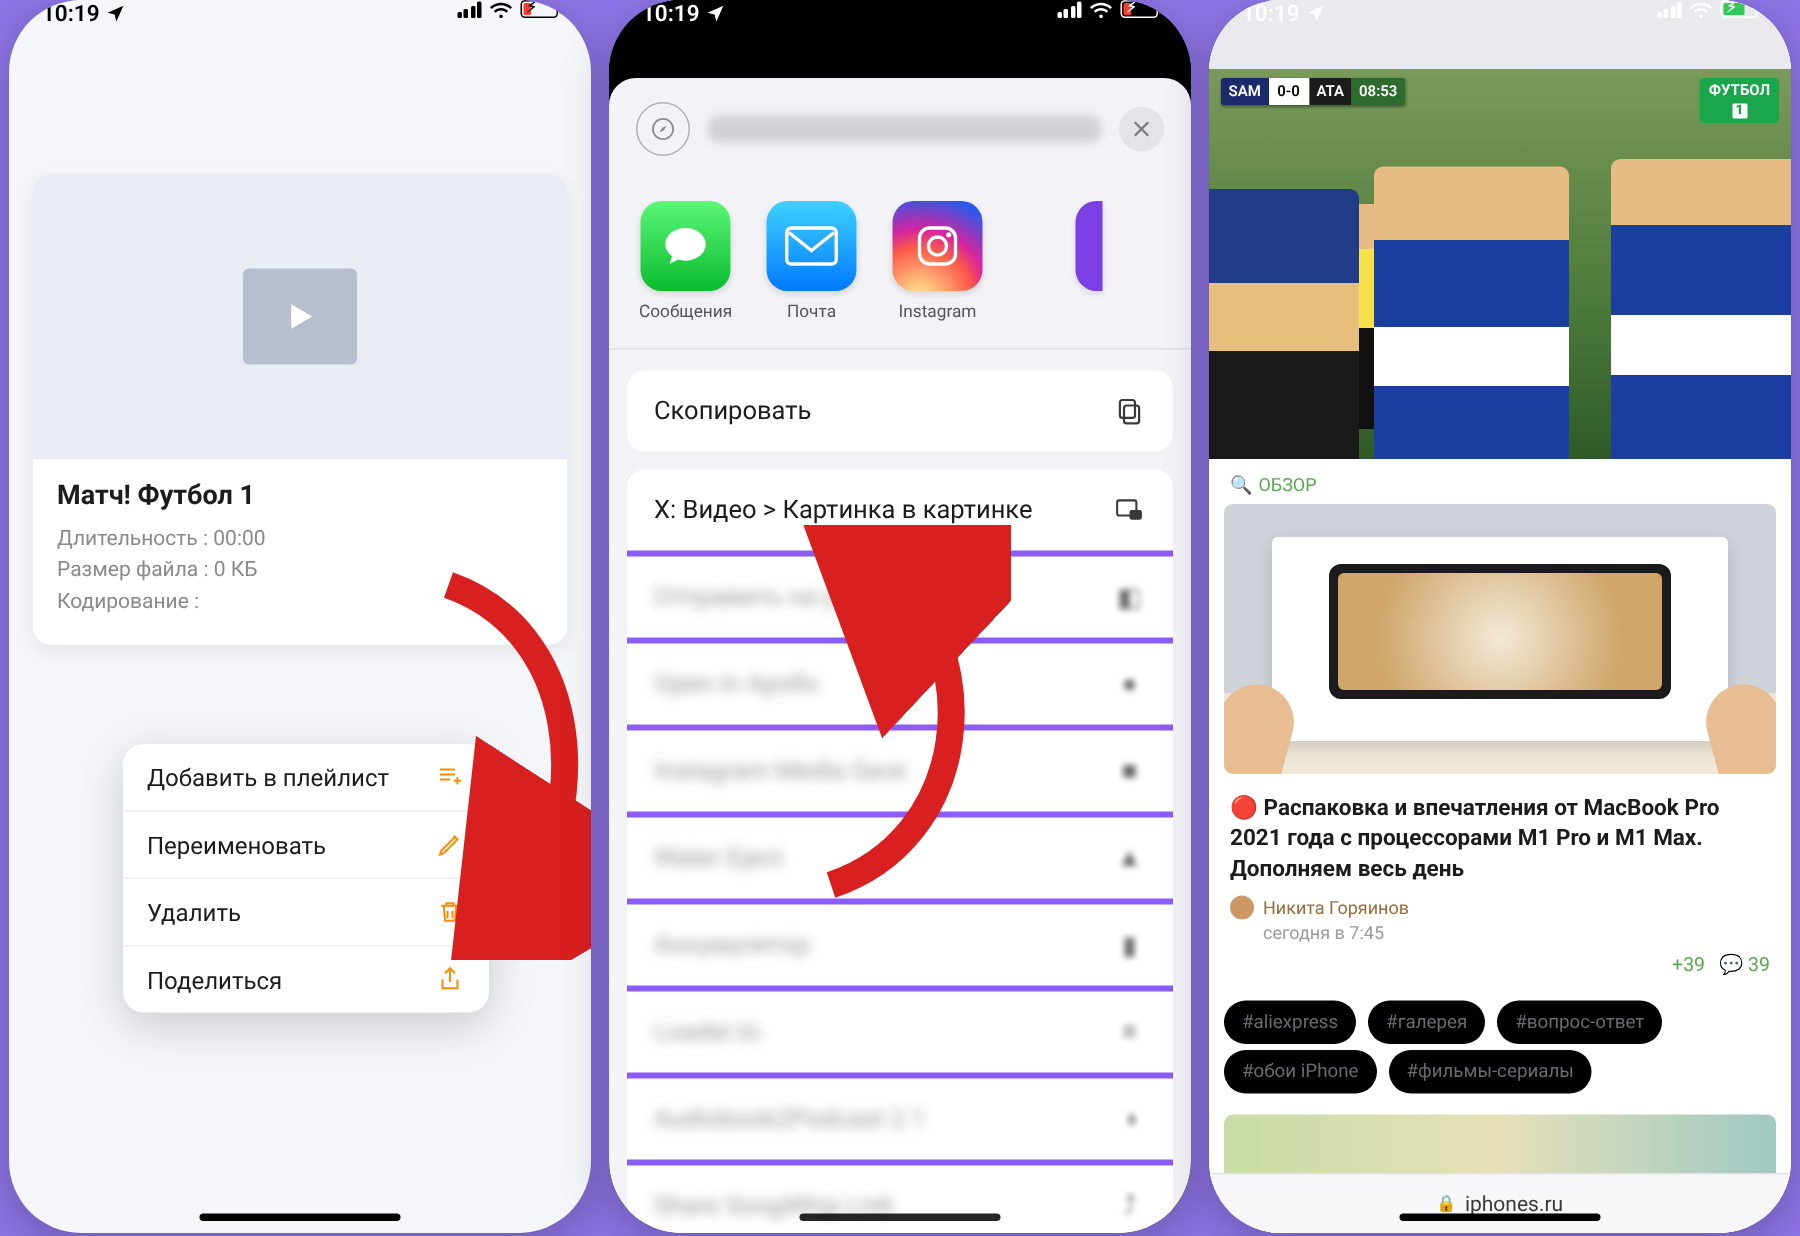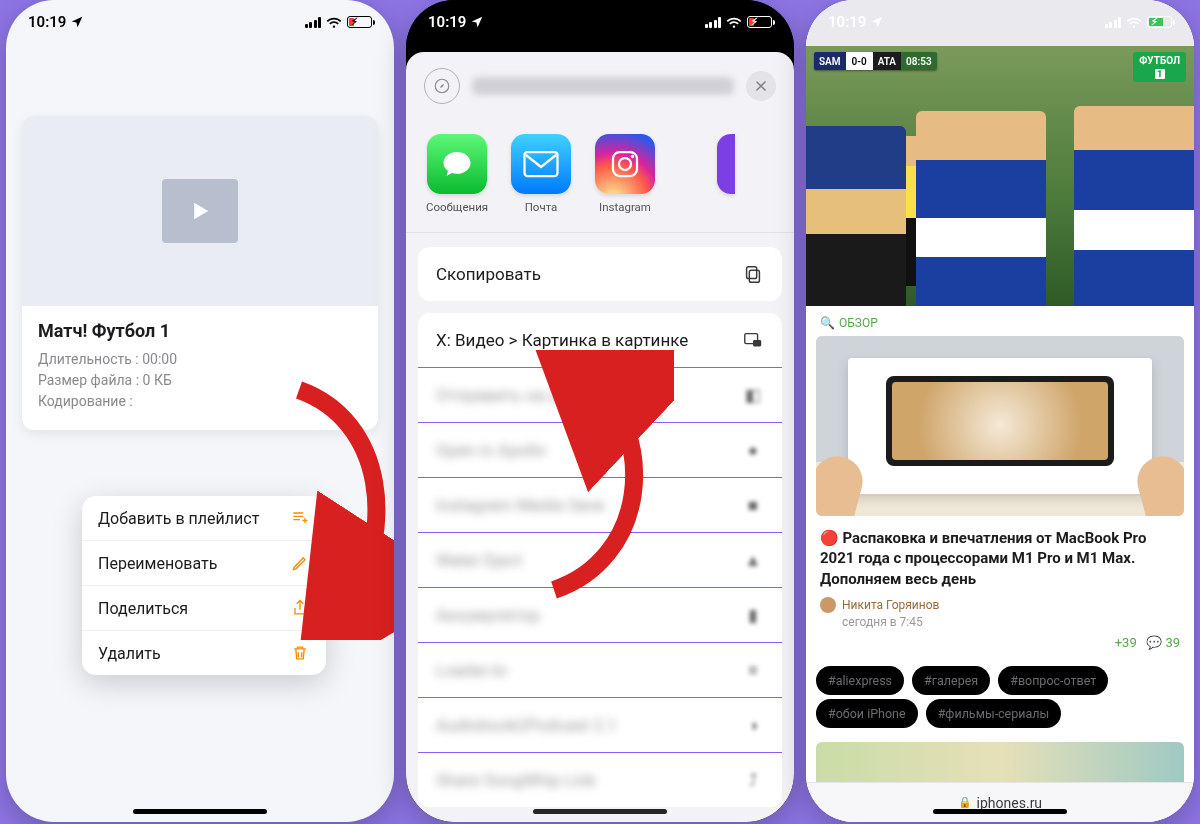--- a/index.html
+++ b/index.html
@@ -19,21 +19,21 @@
     height: 822px;
     border-radius: 48px;
     overflow: hidden;
     box-shadow: 0 8px 30px rgba(0,0,0,.25);
   }
   .phone.white { background:#f5f6fa; }
   .phone.black { background:#000; }
   .status-bar {
     height: 44px;
     display:flex;
-    align-items:center;
+    align-items:flex-start;
     justify-content:space-between;
     padding: 0 22px;
     font-size:15px;
     font-weight:600;
   }
   .status-bar.dark { color:#000; }
   .status-bar.light { color:#fff; }
   .status-left { display:flex; align-items:center; gap:4px; }
   .status-right { display:flex; align-items:center; gap:5px; }
   .nav-icon { width:14px; height:14px; }
@@ -125,21 +125,21 @@
   .ic-airdrop { background:#fff; }
   .ic-messages { background: linear-gradient(180deg,#5cf777,#0bbb2e); }
   .ic-mail { background: linear-gradient(180deg,#3fd1ff,#007aff); }
   .ic-insta { background: radial-gradient(circle at 30% 110%,#fdf497 0%,#fd5949 45%,#d6249f 60%,#285AEB 90%);}
   .ic-extra { background:#7b3fe4; border-radius:14px 0 0 14px; width:18px; }
   .ss-actions { padding: 14px 12px 0; }
   .act-group { background:#fff; border-radius:12px; margin-bottom:12px; overflow:hidden;}
   .act-row {
     display:flex; align-items:center; justify-content:space-between;
     padding:16px 18px; font-size:17px; color:#1c1c1e;
-    border-bottom:1px solid #8b5cf6;
+    border-bottom:4px solid #8b5cf6;
   }
   .act-row:last-child { border-bottom:none;}
   .act-row.blur .lbl { filter:blur(4px); color:#999; }
   .act-row.blur .ico { filter:blur(2px); color:#666; }
   .act-row .ico { width:22px; height:22px; display:flex; align-items:center; justify-content:center; color:#3a3a3c; }
   
   .p3-inner { background:#fff; height:100%; display:flex; flex-direction:column;}
   .p3-video {
     height:260px; background:#1a5d2a; position:relative; overflow:hidden;
   }
@@ -258,29 +258,29 @@
             <path d="M4 6h12M4 10h12M4 14h8M18 12v6m-3-3h6"></path>
           </svg>
       </div>
       <div class="cm-item">
         <span>Переименовать</span>
         <svg class="cm-orange" viewBox="0 0 24 24">
             <path d="M4 20l3-1 11-11-2-2L5 17l-1 3zM15 5l2 2"></path>
           </svg>
       </div>
       <div class="cm-item">
+        <span>Удалить</span>
+        <svg class="cm-orange" viewBox="0 0 24 24">
+            <path d="M5 7h14M9 7V5h6v2M7 7l1 12h8l1-12M10 11v6M14 11v6"></path>
+          </svg>
+      </div>
+      <div class="cm-item">
         <span>Поделиться</span>
         <svg class="cm-orange" viewBox="0 0 24 24">
             <path d="M12 3v11M8 7l4-4 4 4M6 12v7h12v-7"></path>
-          </svg>
-      </div>
-      <div class="cm-item">
-        <span>Удалить</span>
-        <svg class="cm-orange" viewBox="0 0 24 24">
-            <path d="M5 7h14M9 7V5h6v2M7 7l1 12h8l1-12M10 11v6M14 11v6"></path>
           </svg>
       </div>
     </div>
   </div>
 
   <svg class="arrow-svg" style="top:380px;left:278px;width:120px;height:260px" viewBox="0 0 120 260">
     <defs>
         <marker id="ah1" markerWidth="12" markerHeight="12" refX="5" refY="5" orient="auto">
           <path d="M0 0 L10 5 L0 10 z" fill="#d92020"></path>
         </marker>

